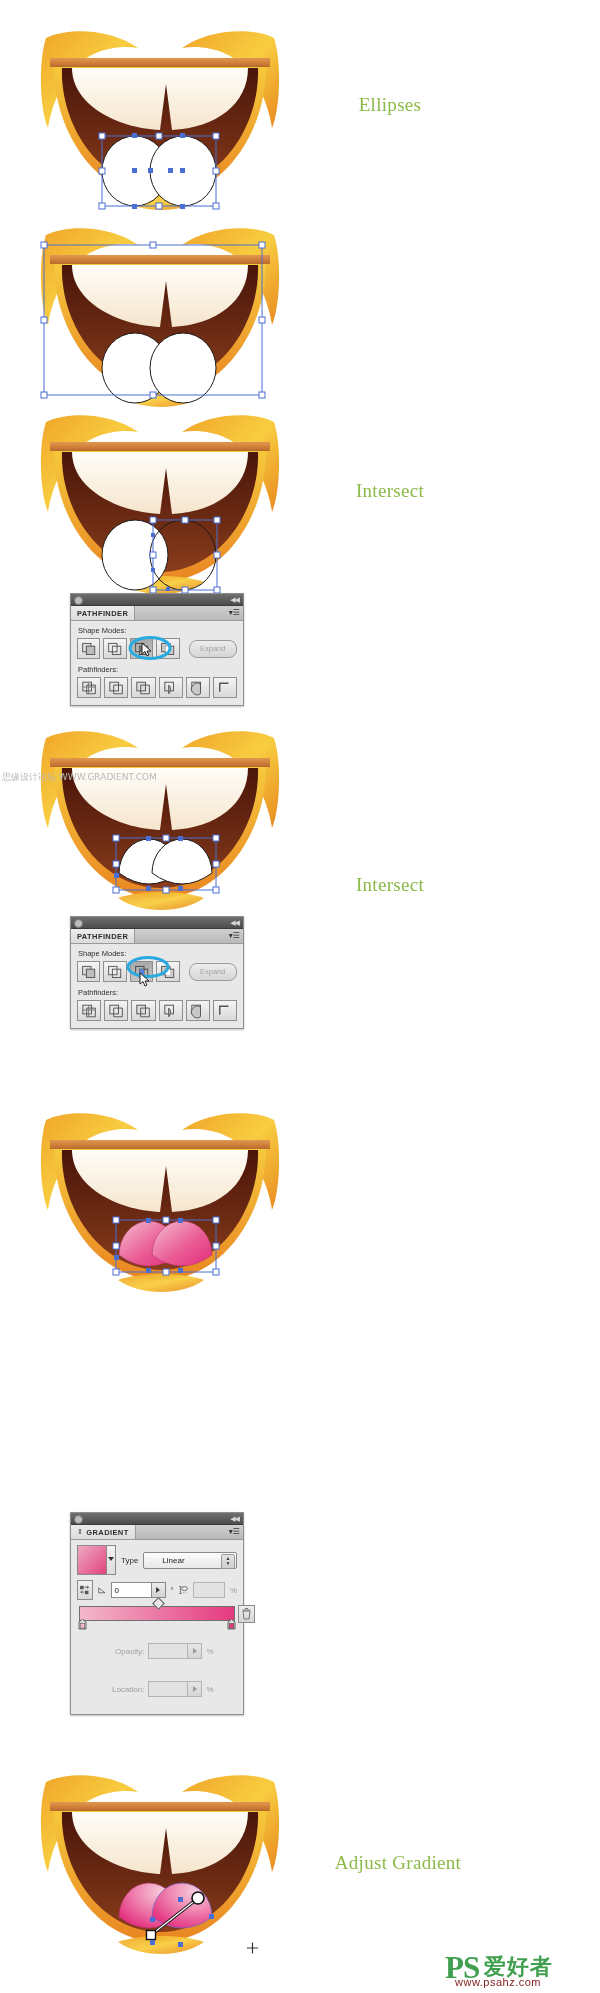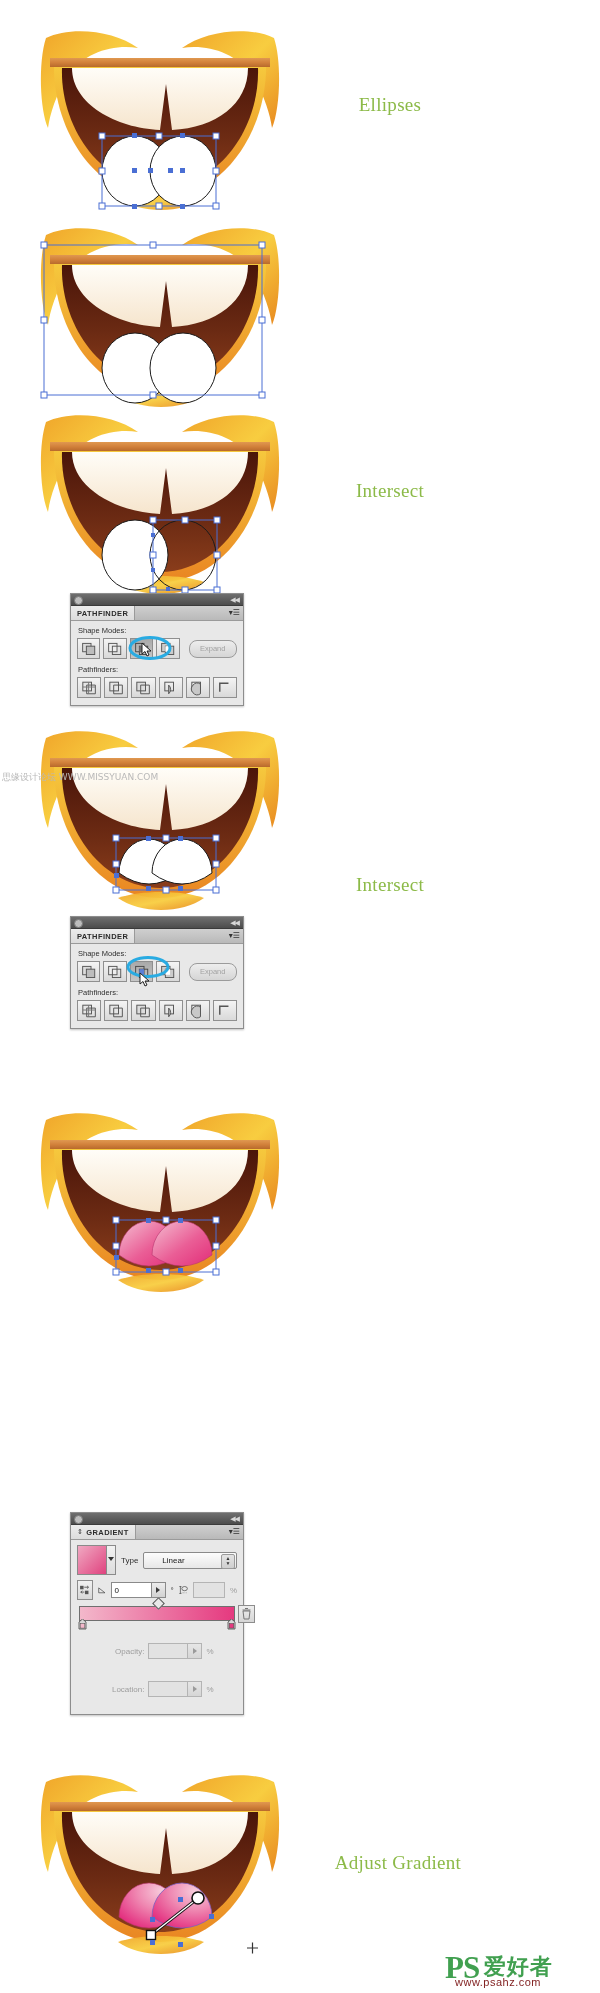--- a/index.html
+++ b/index.html
@@ -454,21 +454,21 @@
         <rect x="136" y="118" width="5" height="5"></rect>
           <rect x="168" y="118" width="5" height="5"></rect>
         <rect x="104" y="155" width="5" height="5"></rect>
           <rect x="136" y="168" width="5" height="5"></rect>
         <rect x="168" y="168" width="5" height="5"></rect>
       </g>
     </svg>
   </div>
   <div class="steplabel" style="left:300px;top:872px;width:180px;">Intersect</div>
 
-  <div class="watermark" style="left:2px;top:771px;">思缘设计论坛 WWW.MISSYUAN.COM</div>
+  <div class="watermark" style="left:2px;top:771px;">思缘设计论坛 WWW.GRADIENT.COM</div>
 
   <div class="panel" style="left:70px;top:916px;width:172px;">
     <div class="panel-titlebar">
       <span class="dot"></span>
       <span class="collapse">◀◀</span>
     </div>
     <div class="panel-tabrow">
       <div class="panel-tab">
         <span>PATHFINDER</span>
       </div>

